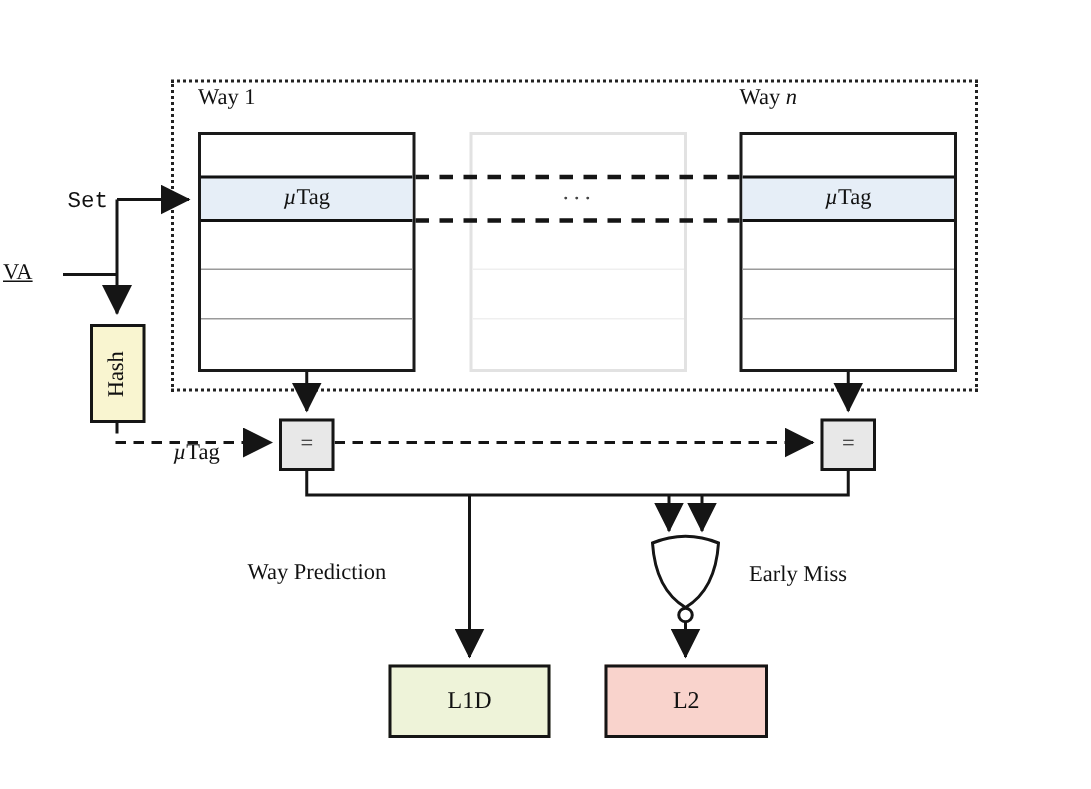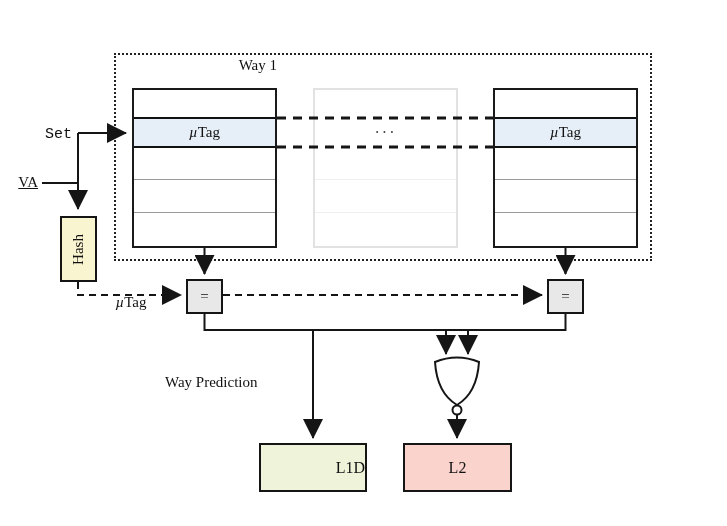--- a/index.html
+++ b/index.html
@@ -16,47 +16,48 @@
   .way-table .row{box-sizing:border-box;width:100%;}
   .r1{height:27px;}
   .utag-row{height:31px;border-top:2px solid #111;border-bottom:2px solid #111;background:#e6eef7;
             display:flex;align-items:center;justify-content:center;font-size:15px;}
   .r3{height:32px;border-bottom:1px solid #9a9a9a;}
   .r4{height:33px;border-bottom:1px solid #9a9a9a;}
   .r5{height:33px;}
   .mid{border-color:#e2e2e2;}
   .mid .utag-row{border-color:transparent;background:transparent;color:#444;font-size:16px;letter-spacing:2px;}
   .mid .r3,.mid .r4{border-bottom-color:#efefef;}
-  .way-label{top:57px;width:145px;text-align:right;font-size:15px;z-index:3;}
+  .way-label{top:57px;width:145px;text-align:left;font-size:15px;z-index:3;}
   .it{font-style:italic;}
   
   svg.overlay{left:0;top:0;z-index:5;pointer-events:none;}
   
   .node{box-sizing:border-box;border:2px solid #151515;display:flex;align-items:center;justify-content:center;z-index:10;}
   .hash-box{left:60px;top:216px;width:37px;height:66px;background:#f9f5d0;font-size:15px;}
   .hash-box span{transform:rotate(-90deg);white-space:nowrap;}
   .eq-box{width:37px;height:35px;top:279px;background:#e8e8e8;font-size:15px;}
-  .l1d-box{left:259px;top:443px;width:108px;height:49px;background:#eef3d9;font-size:16px;justify-content:flex-end;}
+  .l1d-box{left:259px;top:443px;width:108px;height:49px;background:#eef3d9;font-size:16px;}
   .l2-box{left:403px;top:443px;width:109px;height:49px;background:#f9d3cc;font-size:16px;font-family:Liberation Serif, serif;}
   
   .lbl{font-size:15px;z-index:10;}
   .set-label{left:30px;top:126px;width:42px;text-align:right;font-family:Liberation Mono, monospace;}
-  .va-label{left:2px;top:174px;width:36px;text-align:right;text-decoration:underline;}
+  .va-label{left:2px;top:174px;width:36px;text-align:left;text-decoration:underline;}
   .utag-wire-label{left:100px;top:294px;width:62px;text-align:center;}
   .way-pred-label{left:165px;top:374px;width:150px;text-align:left;}
   .early-miss-label{left:483px;top:375px;width:98px;text-align:center;}
 </style>
 </head>
 <body>
 
 <div class="canvas">
 
   <div class="abs dotted-box"></div>
 
   <div class="abs way-label" style="left:132px"><span>Way</span> <span>1</span></div>
+  <div class="abs way-label" style="left:493px"><span>Way</span> <span class="it">n</span></div>
 
   <div class="abs way-table" style="left:132px">
     <div class="row r1"></div>
     <div class="row utag-row">
         <span><i>µ</i><span>Tag</span></span>
       </div>
     <div class="row r3"></div>
     <div class="row r4"></div>
     <div class="row r5"></div>
   </div>
@@ -133,14 +134,15 @@
       <span>L1D</span>
     </div>
   <div class="abs node l2-box">
       <span>L2</span>
     </div>
 
   <div class="abs lbl set-label"><span>Set</span></div>
   <div class="abs lbl va-label"><span>VA</span></div>
   <div class="abs lbl utag-wire-label"><i>µ</i><span>Tag</span></div>
   <div class="abs lbl way-pred-label"><span>Way Prediction</span></div>
+  <div class="abs lbl early-miss-label"><span>Early Miss</span></div>
 
 </div>
 
 </body></html>

